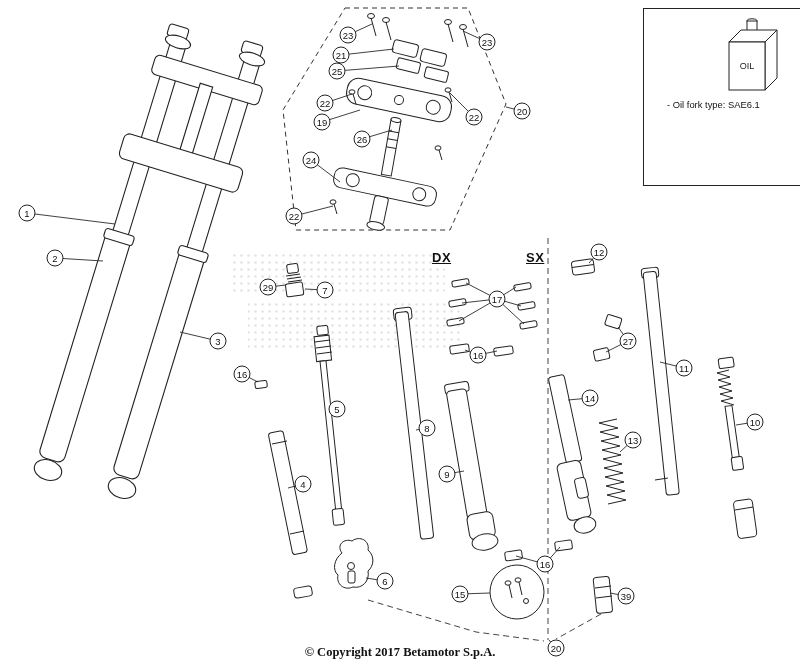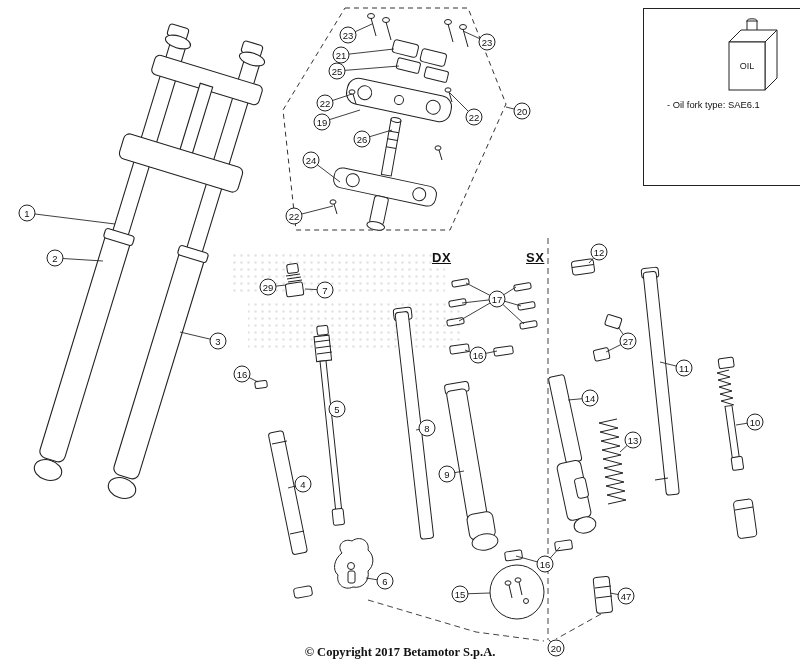--- a/index.html
+++ b/index.html
@@ -280,21 +280,21 @@
   <div class="callout" style="left:590px;top:398px">14</div>
   <div class="callout" style="left:337px;top:409px">5</div>
   <div class="callout" style="left:427px;top:428px">8</div>
   <div class="callout" style="left:755px;top:422px">10</div>
   <div class="callout" style="left:633px;top:440px">13</div>
   <div class="callout" style="left:447px;top:474px">9</div>
   <div class="callout" style="left:303px;top:484px">4</div>
   <div class="callout" style="left:385px;top:581px">6</div>
   <div class="callout" style="left:545px;top:564px">16</div>
   <div class="callout" style="left:460px;top:594px">15</div>
-  <div class="callout" style="left:626px;top:596px">47</div>
+  <div class="callout" style="left:626px;top:596px">39</div>
   <div class="callout" style="left:556px;top:648px">20</div>
 
   <div class="dir-label" style="left:432px;top:250px">DX</div>
   <div class="dir-label" style="left:526px;top:250px">SX</div>
 
   <div class="info-box">
     <svg width="176" height="84" viewBox="0 0 176 84">
       <g fill="#fff" stroke="#222" stroke-width="1">
         <ellipse cx="89" cy="9" rx="5" ry="2.2"></ellipse>
         <rect x="84" y="9" width="10" height="11"></rect>

